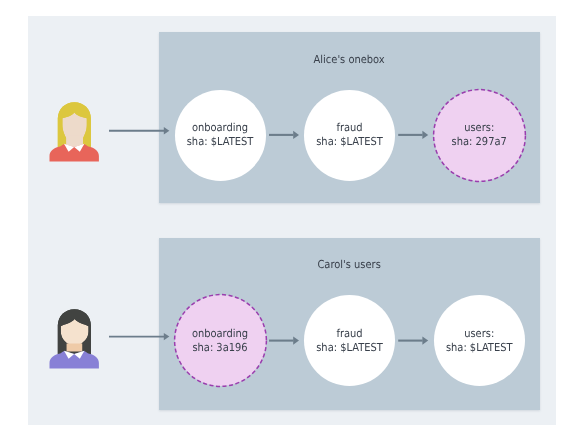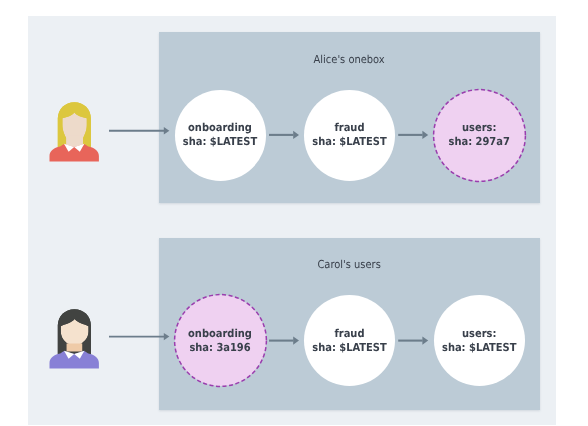--- a/index.html
+++ b/index.html
@@ -11,21 +11,21 @@
   .panel{position:absolute;left:27.9px;top:15.7px;width:528.5px;height:409.2px;background:#ecf0f4;}
   .group{position:absolute;background:#bccbd6;box-shadow:0 1px 2px rgba(90,110,125,0.18);}
   #group-alice{left:158.5px;top:32.3px;width:381.3px;height:171.2px;}
   #group-carol{left:158.5px;top:238.4px;width:381.3px;height:171.2px;}
   .group-title{position:absolute;left:0;right:0;text-align:center;font-size:11px;color:#39404b;}
   .node{position:absolute;width:91px;height:91px;border-radius:50%;
         display:flex;flex-direction:column;align-items:center;justify-content:center;}
   .node.white{background:#ffffff;}
   .node.pink{background:#efd1f1;}
   .ring{position:absolute;left:-2px;top:-2px;pointer-events:none;}
-  .node .l1,.node .l2{font-size:11px;color:#39404b;line-height:14px;white-space:nowrap;font-weight:bold;}
+  .node .l1,.node .l2{font-size:11px;color:#39404b;line-height:14px;white-space:nowrap;}
   .node{padding-top:0.5px;box-sizing:border-box;}
   .avatar{position:absolute;}
   #avatar-alice{left:48px;top:100px;}
   #avatar-carol{left:48px;top:306.5px;}
   .hair{fill:#dcc73e;} .skin{fill:#eddaca;} .neck{fill:#eddaca;} .shirt{fill:#e8655a;}
   .hair2{fill:#414341;} .skin2{fill:#f5e2ce;} .neck2{fill:#efcba8;} .shirt2{fill:#8880d6;}
   .collar{fill:#ffffff;}
   .arrows{position:absolute;left:0;top:0;}
   .ar path,.ar1 path{stroke:#6c7d8b;stroke-width:2.1;fill:none;}
   .ar1 path{stroke-width:1.9;}

